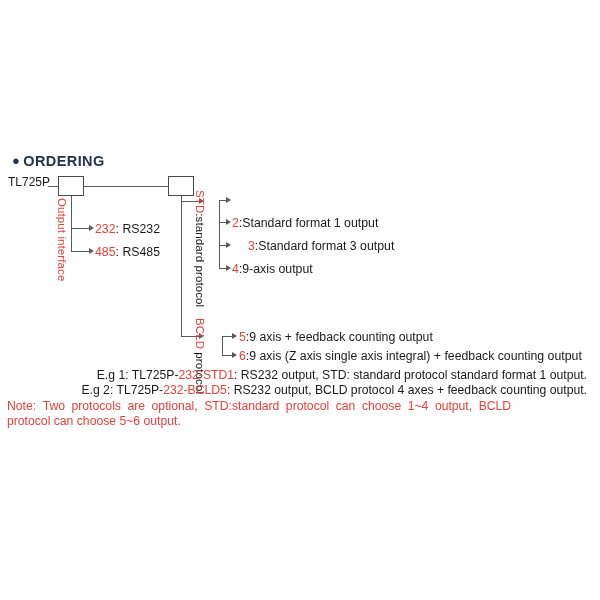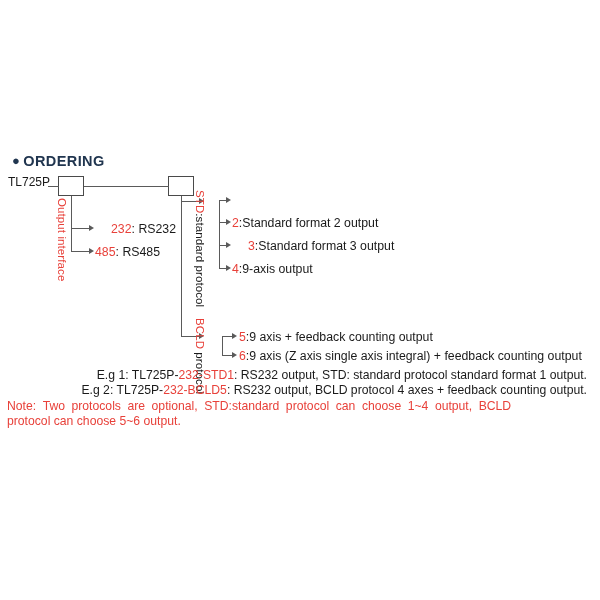--- a/index.html
+++ b/index.html
@@ -157,21 +157,21 @@
   <div class="vline" style="left:71px; top:196px; height:55px;"></div>
 
   <div class="hline" style="left:71px; top:228px; width:19px;"></div>
   <div class="arrow" style="left:89px; top:225px;"></div>
 
   <div class="hline" style="left:71px; top:251px; width:19px;"></div>
   <div class="arrow" style="left:89px; top:248px;"></div>
 
   <div class="vlabel" id="label-output-interface">Output interface</div>
 
-  <div class="iface" style="left:95px; top:223px;margin-left:16px;">
+  <div class="iface" style="left:95px; top:223px;">
     <span class="num">232</span><span>: </span><span>RS232</span>
   </div>
   <div class="iface" style="left:95px; top:246px;">
     <span class="num">485</span><span>: </span><span>RS485</span>
   </div>
 
   <div class="vline" style="left:181px; top:196px; height:140px;"></div>
 
   <div class="hline" style="left:181px; top:201px; width:19px;"></div>
   <div class="arrow" style="left:199px; top:198px;"></div>
@@ -184,21 +184,21 @@
   <div class="vlabel" id="label-bcld"><span class="red">BCLD</span><span class="blk"> protocol</span></div>
 
   <div class="vline" style="left:219px; top:200px; height:68px;"></div>
 
   <div class="hline" style="left:219px; top:200px; width:8px;"></div>
   <div class="arrow" style="left:226px; top:197px;"></div>
 
   <div class="hline" style="left:219px; top:222px; width:8px;"></div>
   <div class="arrow" style="left:226px; top:219px;"></div>
   <div class="opt" style="left:232px; top:217px;">
-    <span class="num">2</span><span>:</span><span>Standard  format 2 output</span>
+    <span class="num">2</span><span>:</span><span>Standard  format 1 output</span>
   </div>
 
   <div class="hline" style="left:219px; top:245px; width:8px;"></div>
   <div class="arrow" style="left:226px; top:242px;"></div>
   <div class="opt" style="left:248px; top:240px;">
     <span class="num">3</span><span>:</span><span>Standard  format 3 output</span>
   </div>
 
   <div class="hline" style="left:219px; top:268px; width:8px;"></div>
   <div class="arrow" style="left:226px; top:265px;"></div>

